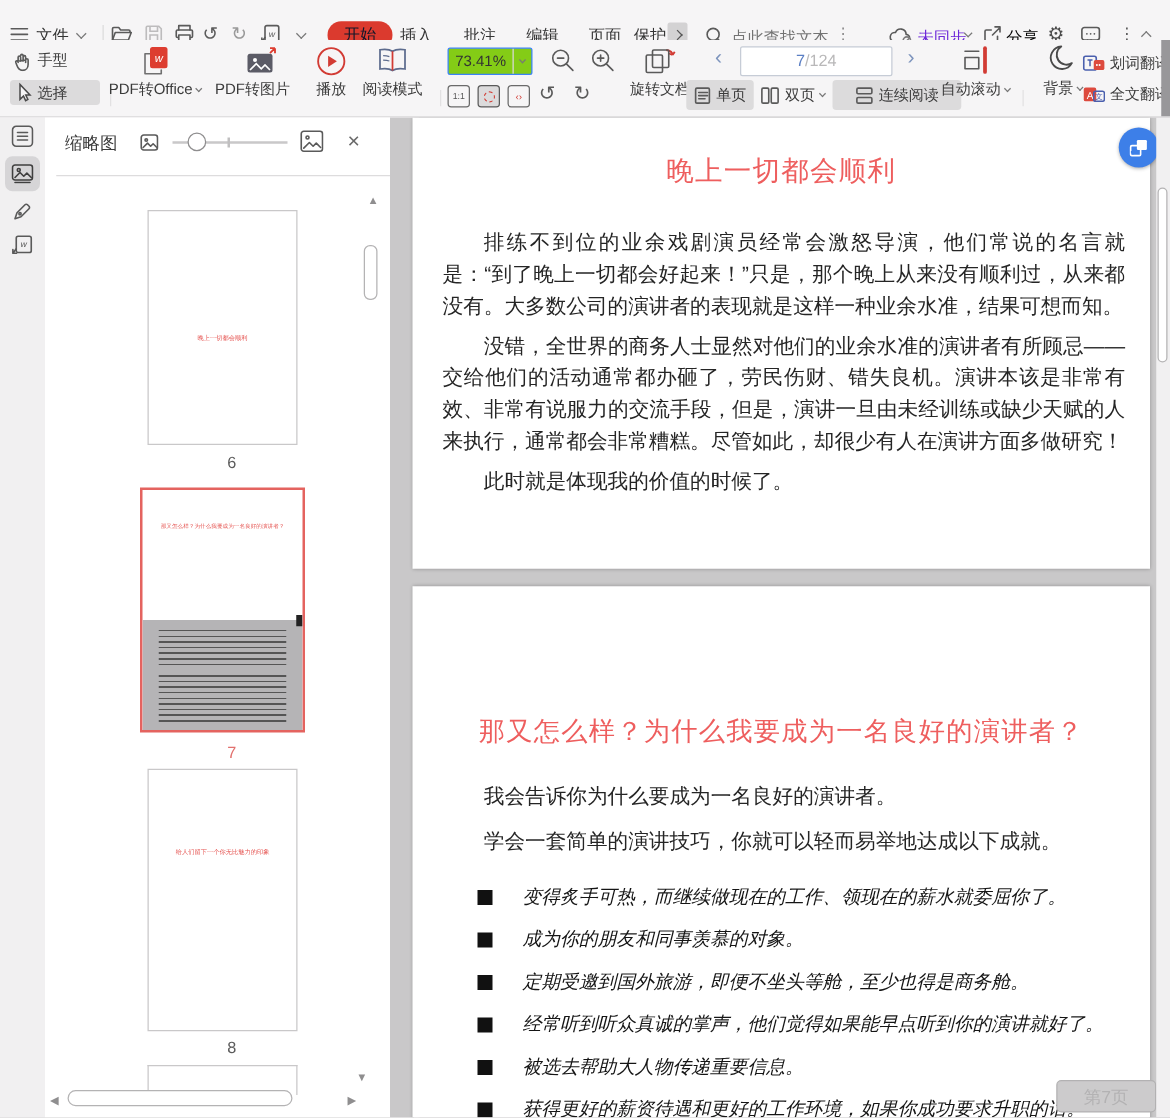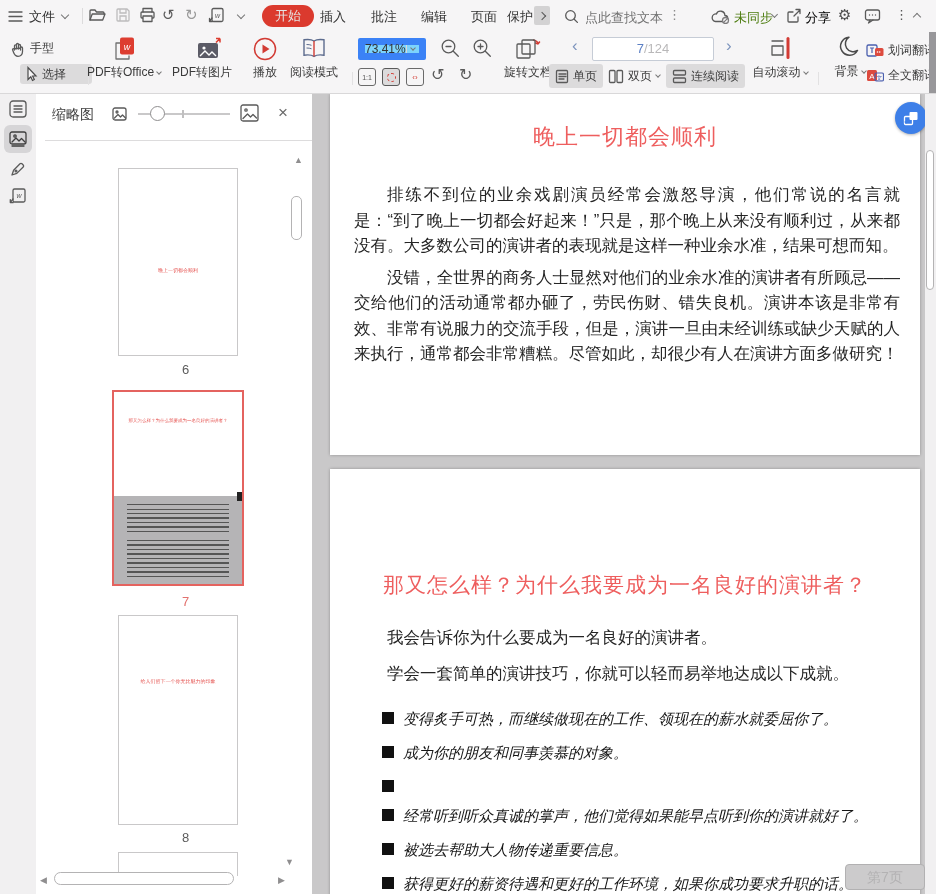--- a/index.html
+++ b/index.html
@@ -10,38 +10,38 @@
   .ic{stroke:#5a5a5a;fill:none;stroke-width:1.3;stroke-linecap:round;stroke-linejoin:round}
   .txt12{font-size:12px;color:#3b3b3b}
   .txt13{font-size:13px;color:#333}
   .cv{display:inline-block;width:6px;height:6px;border-right:1.3px solid #777;border-bottom:1.3px solid #777;transform:rotate(45deg)}
   .cvu{transform:rotate(-135deg)}
   .cvr{transform:rotate(-45deg)}
   .vd{position:absolute;width:1px;background:#e2e1e2;top:40px;bottom:8px}
   .selbg{background:#dcdbdc;border-radius:3px}
   .tbtn{display:flex;align-items:center;gap:4px}
   
-  #topbar{position:absolute;left:0;top:0;width:878px;height:32px;background:#f6f5f6}
+  #topbar{position:absolute;left:0;top:12px;width:878px;height:32px;background:#f6f5f6}
   
   #toolbar{position:absolute;left:0;top:32px;width:936px;height:62px;background:#f6f5f6;border-bottom:1px solid #d9d8d9}
   .fitbox{width:18px;height:18px;border:1.3px solid #6a6a6a;border-radius:3px;display:flex;align-items:center;justify-content:center;font-size:7px;color:#555}
   
   #rail{position:absolute;left:0;top:94px;width:36px;bottom:0;background:#f1f0f1}
   #panel{position:absolute;left:36px;top:94px;width:300px;bottom:0;background:#fff;border-right:1px solid #d8d7d8}
   .thumb{position:absolute;background:#fff;border:1px solid #c9c8c9;overflow:hidden}
   .str{position:absolute;background:repeating-linear-gradient(to bottom,#8f8f8f 0,#8f8f8f 1.2px,transparent 1.2px,transparent 4.3px)}
   .strd{position:absolute;background:repeating-linear-gradient(to bottom,#555 0,#555 1.2px,transparent 1.2px,transparent 4.5px)}
   .tnum{position:absolute;width:100%;text-align:center;font-size:13px;color:#5c5c5c}
   .mini-red{position:absolute;width:100%;text-align:center;color:#e5524f;font-size:5px;white-space:nowrap;overflow:hidden}
   
   #main{position:absolute;left:312px;top:94px;right:0;bottom:0;background:#c9c8c9;overflow:hidden}
   .page{position:absolute;left:18px;width:590px;background:#fff;box-shadow:0 0 3px rgba(0,0,0,.28)}
   .redh{color:#ee5e5e;text-align:center;letter-spacing:1px}
   .para p{font-size:16.5px;line-height:25.5px;color:#252525;text-indent:2em;text-align:justify;margin-bottom:6px}
-  .bullet{display:flex;gap:9px;margin-bottom:14px;font-family:Liberation Sans, sans-serif;font-style:italic;font-size:15px;color:#151515;line-height:20px}
+  .bullet{display:flex;gap:24px;margin-bottom:14px;font-family:Liberation Mono, monospace;font-style:italic;font-size:15px;color:#151515;line-height:20px}
   .sq{width:12px;height:12px;background:#111;margin-top:3px;flex:none}
   .pill{background:#fff;border:1px solid #b4b3b4;border-radius:5px}
   .arrowglyph{font-size:9px;color:#8f8e8f;line-height:9px}
 </style>
 </head>
 <body>
 
 <div id="app">
 
   <div id="topbar">
@@ -77,21 +77,21 @@
     <div class="ab" style="left:185px;top:6px;font-size:15px;color:#9a9a9a">↻</div>
     <div class="ab" style="left:208px;top:7px">
       <svg width="17" height="16" class="ic">
           <rect x="4" y="1.5" width="11" height="13" rx="1.5"></rect>
           <path d="M4 11l-2.5 3.5M1.5 14.5h3M1.5 14.5v-3"></path>
           <text x="9.5" y="10.5" font-size="7" fill="#5a5a5a" stroke="none" text-anchor="middle" font-style="italic">w</text>
         </svg>
     </div>
     <span class="ab cv" style="left:238px;top:12px"></span>
 
-    <div class="ab" style="left:262px;top:5px;height:22px;padding:0 13px;border-radius:11px;background:#db3a2e;color:#e5e5e5;font-size:13px;line-height:22px">开始</div>
+    <div class="ab" style="left:262px;top:5px;height:22px;padding:0 13px;border-radius:11px;background:#db3a2e;color:#0f172a;font-size:13px;line-height:22px">开始</div>
     <div class="ab txt13" style="left:320px;top:8px">插入</div>
     <div class="ab txt13" style="left:371px;top:8px">批注</div>
     <div class="ab txt13" style="left:421px;top:8px">编辑</div>
     <div class="ab txt13" style="left:471px;top:8px">页面</div>
     <div class="ab txt13" style="left:507px;top:8px">保护</div>
     <div class="ab" style="left:534px;top:6px;width:16px;height:19px;background:#d3d2d3;border-radius:2px;display:flex;align-items:center;justify-content:center">
       <span class="cv cvr" style="border-color:#555"></span>
     </div>
 
     <div class="ab" style="left:564px;top:9px">
@@ -103,21 +103,21 @@
     <div class="ab" style="left:585px;top:9px;font-size:13px;color:#737373">点此查找文本</div>
     <div class="ab" style="left:668px;top:7px;font-size:13px;color:#8d8c8d">⋮</div>
 
     <div class="ab" style="left:710px;top:9px">
       <svg width="20" height="15" class="ic">
           <path d="M5.5 12.5h9a3 3 0 0 0 .4-6A4.4 4.4 0 0 0 6.4 5 3.2 3.2 0 0 0 5.5 12.5z"></path>
           <circle cx="15.5" cy="11.5" r="3" fill="#f6f5f6" stroke="#7c7b7c"></circle>
           <path d="M13.6 13.4l3.8-3.8" stroke="#7c7b7c"></path>
         </svg>
     </div>
-    <div class="ab txt13" style="left:734px;top:9px;color:#4d7c0f">未同步</div>
+    <div class="ab txt13" style="left:734px;top:9px;color:#6d28d9">未同步</div>
     <span class="ab cv" style="left:772px;top:12px;width:5px;height:5px"></span>
     <div class="ab" style="left:786px;top:8px">
       <svg width="16" height="16" class="ic">
           <path d="M7 4H3a1 1 0 0 0-1 1v8a1 1 0 0 0 1 1h8a1 1 0 0 0 1-1V9"></path>
           <path d="M8 8l6-6M10 1.5h4v4"></path>
         </svg>
     </div>
     <div class="ab txt13" style="left:805px;top:9px;color:#000000">分享</div>
     <div class="ab" style="left:838px;top:6px;font-size:15px;color:#4c4c4c">⚙</div>
     <div class="ab" style="left:864px;top:8px">
@@ -134,21 +134,21 @@
   </div>
 
   <div id="toolbar">
 
     <div class="ab tbtn" style="left:10px;top:8px">
       <svg width="16" height="16" class="ic">
           <path d="M4.5 9V4.8a1 1 0 0 1 2 0V8m0-4.5a1 1 0 0 1 2 0V8m0-3.5a1 1 0 0 1 2 0V9m0-2a1 1 0 0 1 2 0v3.5c0 3-1.8 4.8-4.5 4.8S4.3 13.6 3.4 11L2.6 8.8c-.3-.9.8-1.5 1.4-.8z"></path>
         </svg>
       <span class="txt12">手型</span>
     </div>
-    <div class="ab tbtn selbg" style="left:20px;top:32px;width:72px;height:20px;padding-left:4px">
+    <div class="ab tbtn selbg" style="left:8px;top:32px;width:72px;height:20px;padding-left:4px">
       <svg width="14" height="16" style="fill:#f6f5f6;stroke:#4a4a4a;stroke-width:1.2">
           <path d="M4 1.5v12l2.8-2.7 1.7 3.7 1.8-.9-1.7-3.6H12z"></path>
         </svg>
       <span class="txt12">选择</span>
     </div>
     <div class="vd" style="left:88px"></div>
 
     <div class="ab" style="left:84px;top:4px;width:80px;text-align:center">
       <svg width="26" height="26" style="margin:0 auto;display:block">
         <path d="M10 7H5v16h13v-3" class="ic" style="stroke:#707070"></path>
@@ -176,21 +176,21 @@
     <div class="ab" style="left:284px;top:4px;width:60px;text-align:center">
       <svg width="28" height="26" style="margin:0 auto;display:block">
         <path d="M14 5c-2.5-1.6-6-1.8-10-1.2v15.4c4-.6 7.5-.4 10 1.2 2.5-1.6 6-1.8 10-1.2V3.8c-4-.6-7.5-.4-10 1.2z" stroke="#5d6c8e" fill="none" stroke-width="1.4"></path>
         <path d="M14 5v15.4" stroke="#d23b34" stroke-width="1.4"></path>
         <path d="M6.5 8.5c2 0 3.5.2 5 .8M6.5 12c2 0 3.5.2 5 .8" stroke="#5d6c8e" fill="none" stroke-width="1"></path>
       </svg>
       <span class="txt12">阅读模式</span>
     </div>
     <div class="vd" style="left:352px"></div>
 
-    <div class="ab" style="left:358px;top:6px;width:68px;height:22px;background:#7dd3fc;border:7px solid #3b82f6;border-radius:2px;display:flex;align-items:center">
+    <div class="ab" style="left:358px;top:6px;width:68px;height:22px;background:#84cc16;border:1px solid #3b82f6;border-radius:2px;display:flex;align-items:center">
       <span style="flex:1;text-align:center;font-size:12px;color:#333">73.41%</span>
       <span style="width:15px;height:100%;border-left:1px solid #d9d8d9;display:flex;align-items:center;justify-content:center">
           <span class="cv" style="width:4px;height:4px;margin-bottom:2px"></span>
         </span>
     </div>
     <div class="ab" style="left:440px;top:6px">
       <svg width="21" height="21" class="ic">
           <circle cx="8.5" cy="8.5" r="6.3"></circle>
           <path d="M13.3 13.3l5 5M6 8.5h5"></path>
         </svg>
@@ -238,21 +238,21 @@
       <span class="txt12">单页</span>
     </div>
     <div class="ab tbtn" style="left:606px;top:32px;height:24px;padding:0 2px">
       <svg width="16" height="15" class="ic">
           <rect x="1.5" y="1.5" width="5.5" height="12" rx="1"></rect>
           <rect x="9" y="1.5" width="5.5" height="12" rx="1"></rect>
         </svg>
       <span class="txt12">双页</span>
       <span class="cv" style="width:4px;height:4px;margin-bottom:2px"></span>
     </div>
-    <div class="ab tbtn selbg" style="left:666px;top:32px;height:24px;padding:0 6px">
+    <div class="ab tbtn selbg" style="left:666px;top:32px;height:24px;padding:0 18px">
       <svg width="15" height="15" class="ic">
           <rect x="1.5" y="1.5" width="12" height="4.5" rx="1"></rect>
           <rect x="1.5" y="9" width="12" height="4.5" rx="1"></rect>
         </svg>
       <span class="txt12">连续阅读</span>
     </div>
     <div class="ab" style="left:748px;top:2px;width:64px;text-align:center">
       <svg width="24" height="28" style="margin:0 auto;display:block">
         <path d="M4 7h11M4 12v9h11v-9z" class="ic"></path>
         <rect x="18.5" y="3" width="3" height="22" rx="1.5" fill="#d23b34"></rect>
@@ -384,40 +384,42 @@
     <div class="ab arrowglyph" style="left:242px;top:782px">▶</div>
   </div>
 
   <div id="main">
 
     <div class="page" style="top:0;height:361px">
       <div class="redh" style="position:absolute;left:0;right:0;top:28px;font-size:22px">晚上一切都会顺利</div>
       <div class="para" style="position:absolute;left:24px;right:20px;top:88px">
         <p>排练不到位的业余戏剧演员经常会激怒导演，他们常说的名言就是：“到了晚上一切都会好起来！”只是，那个晚上从来没有顺利过，从来都没有。大多数公司的演讲者的表现就是这样一种业余水准，结果可想而知。</p>
         <p>没错，全世界的商务人士显然对他们的业余水准的演讲者有所顾忌——交给他们的活动通常都办砸了，劳民伤财、错失良机。演讲本该是非常有效、非常有说服力的交流手段，但是，演讲一旦由未经训练或缺少天赋的人来执行，通常都会非常糟糕。尽管如此，却很少有人在演讲方面多做研究！</p>
+        <p>此时就是体现我的价值的时候了。</p>
       </div>
     </div>
 
     <div class="page" style="top:375px;height:519px">
       <div class="redh" style="position:absolute;left:0;right:0;top:102px;font-size:21px">那又怎么样？为什么我要成为一名良好的演讲者？</div>
       <div class="para" style="position:absolute;left:24px;right:20px;top:156px">
         <p style="margin-bottom:10px">我会告诉你为什么要成为一名良好的演讲者。</p>
         <p>学会一套简单的演讲技巧，你就可以轻而易举地达成以下成就。</p>
       </div>
       <div style="position:absolute;left:52px;right:20px;top:240px">
         <div class="bullet">
             <span class="sq"></span>
             <span>变得炙手可热，而继续做现在的工作、领现在的薪水就委屈你了。</span>
           </div>
         <div class="bullet">
             <span class="sq"></span>
             <span>成为你的朋友和同事羡慕的对象。</span>
           </div>
         <div class="bullet">
             <span class="sq"></span>
+            <span>定期受邀到国外旅游，即便不坐头等舱，至少也得是商务舱。</span>
           </div>
         <div class="bullet">
             <span class="sq"></span>
             <span>经常听到听众真诚的掌声，他们觉得如果能早点听到你的演讲就好了。</span>
           </div>
         <div class="bullet">
             <span class="sq"></span>
             <span>被选去帮助大人物传递重要信息。</span>
           </div>
         <div class="bullet">

